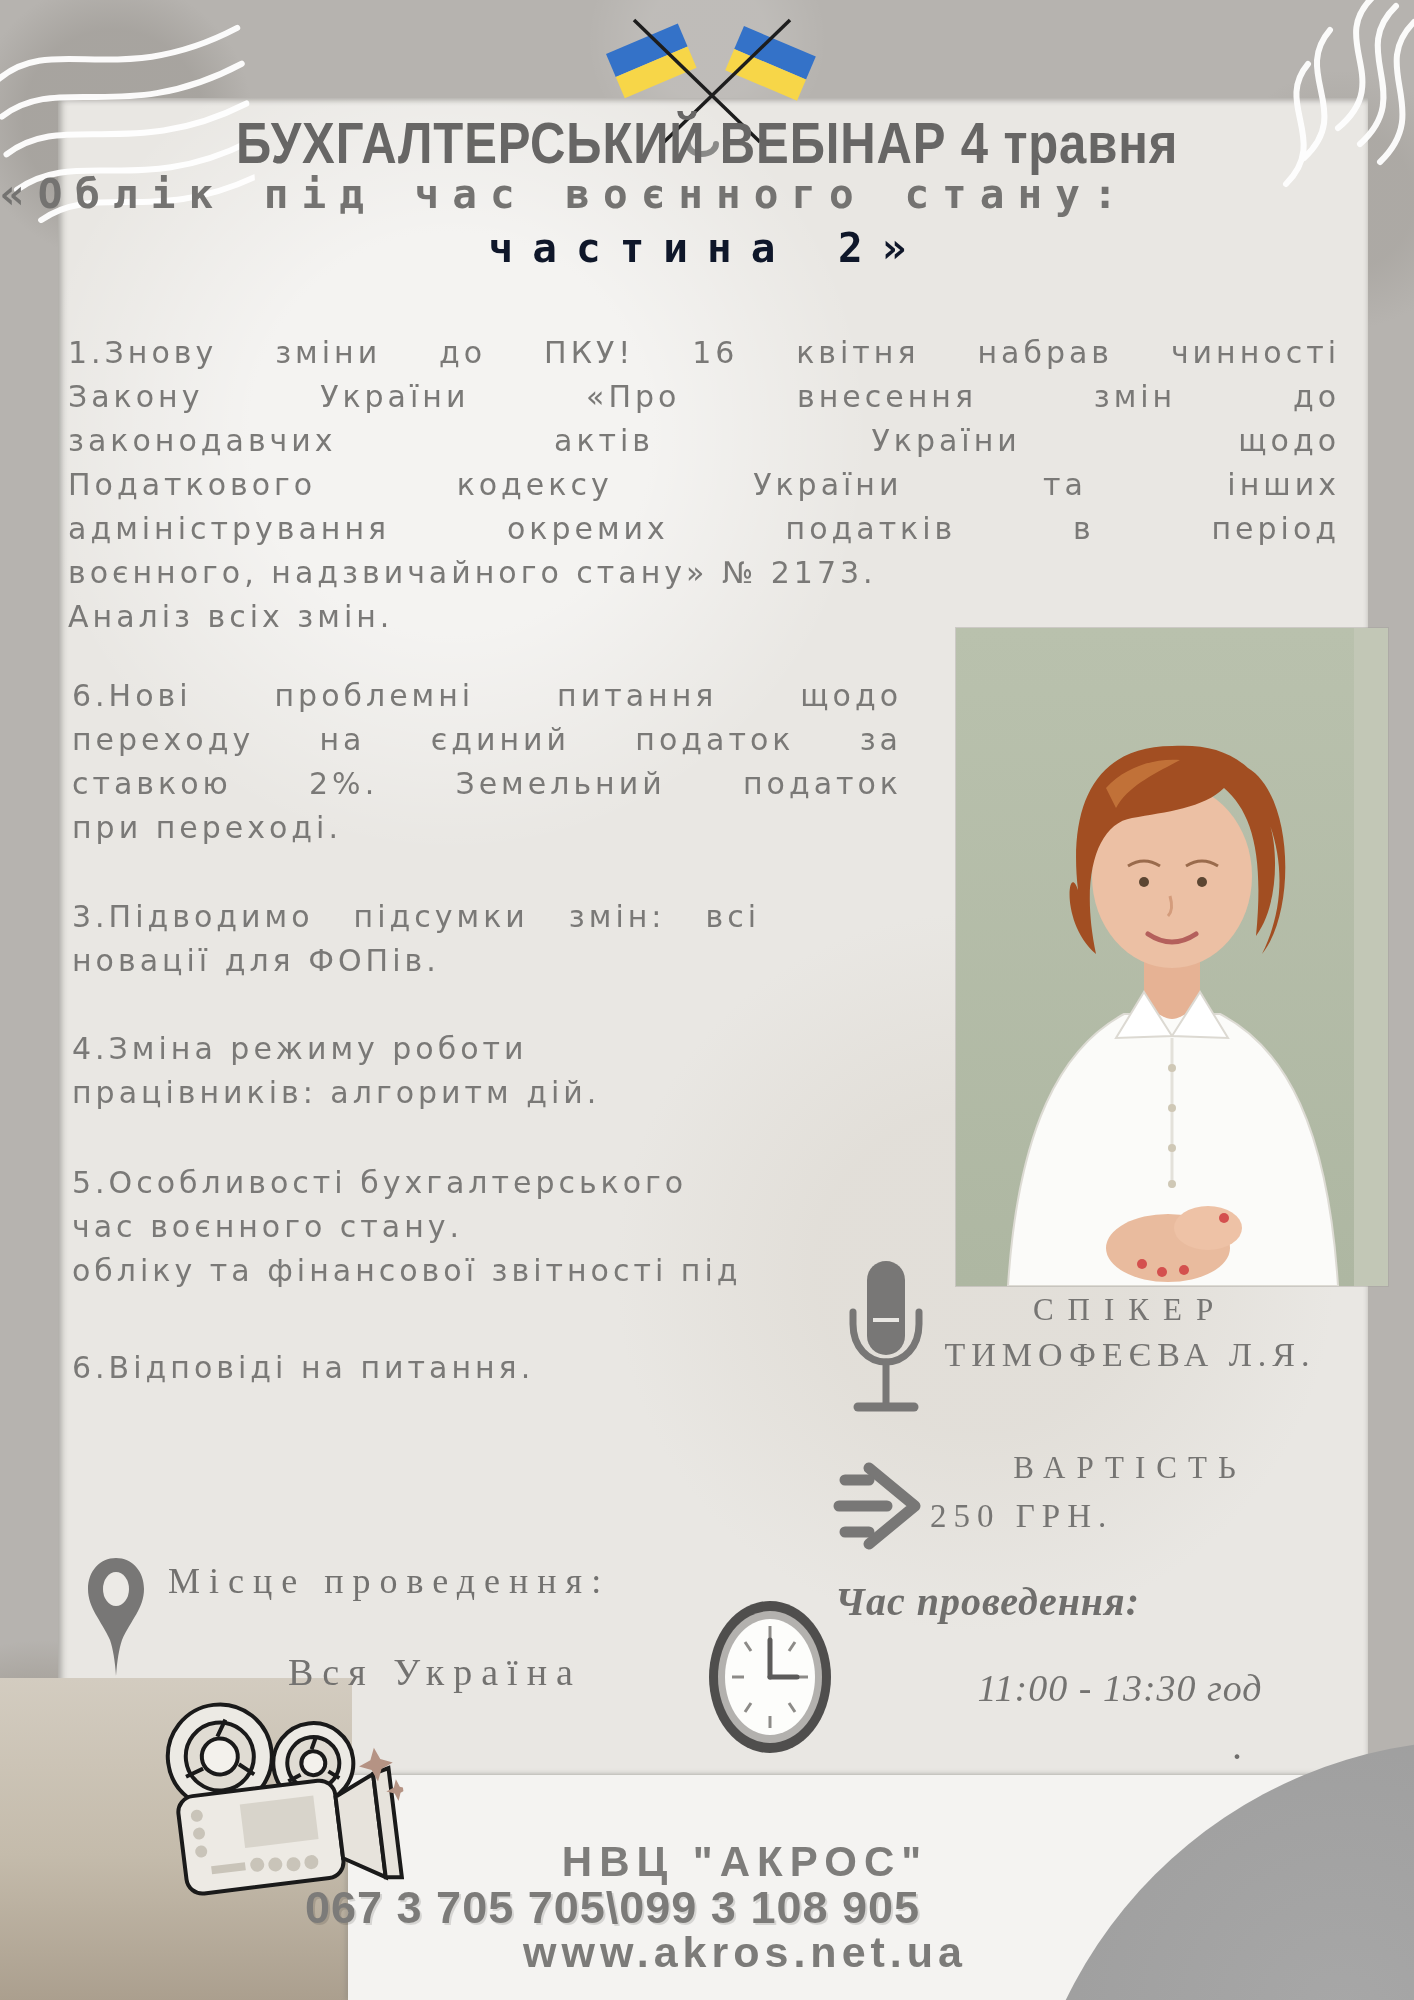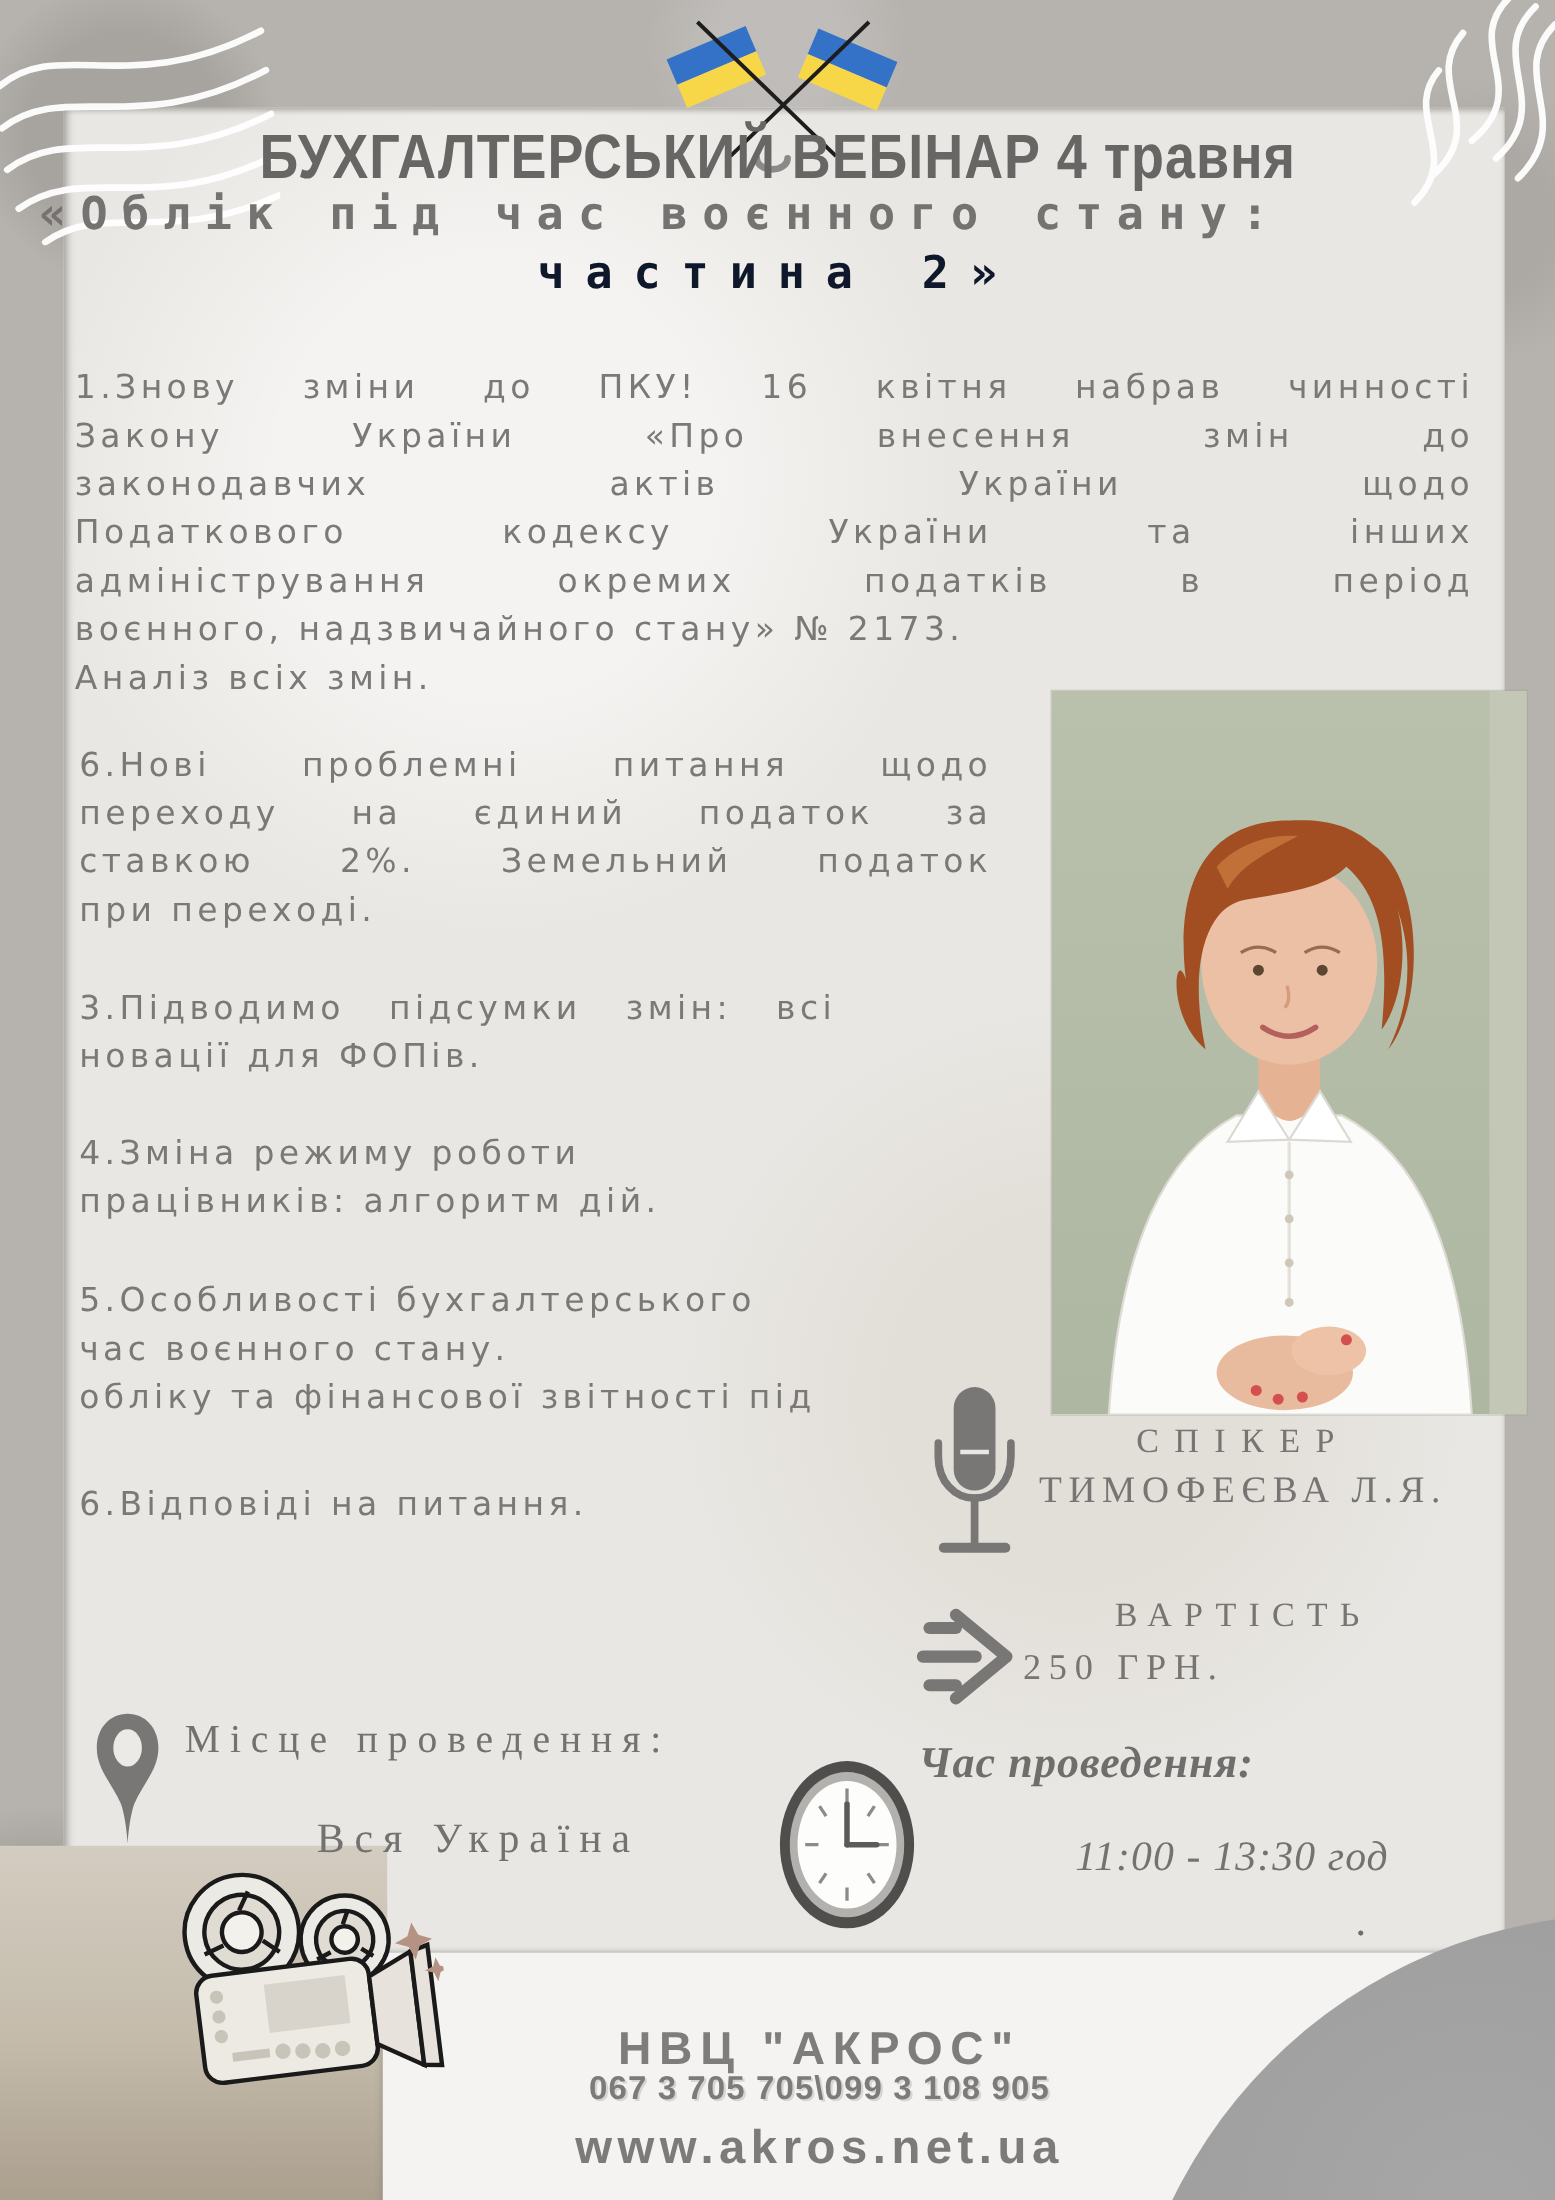--- a/index.html
+++ b/index.html
@@ -21,21 +21,21 @@
             background:linear-gradient(180deg,#d3ccc0 0%,#c4bbab 55%,#ab9f8e 100%);
             background-blend-mode:multiply;}
   .footer-panel{left:348px;top:1775px;width:1066px;height:225px;background:#f4f3f1;
                 box-shadow:-3px 0 4px rgba(120,118,114,.25);}
   .gray-circle{left:1020px;top:1740px;width:920px;height:920px;border-radius:50%;
                background:radial-gradient(circle at 35% 30%, #a7a7a7, #979797 70%);}
   
   .title1{left:0;top:110px;width:1414px;text-align:center;
           font-family:"Liberation Sans",sans-serif;font-weight:700;font-size:57px;
           color:#676665;letter-spacing:1px;transform:scaleX(.86);transform-origin:50% 50%;}
-  .title2{left:0;top:170px;width:1166px;text-align:right;
+  .title2{left:0;top:170px;width:1166px;text-align:left;
           font-family:"DejaVu Sans Mono",monospace;font-weight:700;font-size:41px;
           color:#747371;letter-spacing:13px;}
   .title3{left:0;top:224px;width:1414px;text-align:center;
           font-family:"DejaVu Sans Mono",monospace;font-weight:700;font-size:41px;
           color:#0f172a;letter-spacing:19px;}
   
   .agenda{color:#7a7977;font-size:30px;line-height:44px;letter-spacing:4px;}
   .agenda div{text-align:left;}
   .agenda div.stretch{text-align:justify;text-align-last:justify;}
   #item1{left:68px;top:331px;width:1272px;}
@@ -55,22 +55,22 @@
   .time-value{left:950px;top:1666px;width:340px;text-align:center;font-family:"Liberation Serif",serif;
               font-style:italic;font-size:38px;color:#747371;letter-spacing:1px;}
   .time-dot{left:1232px;top:1722px;font-family:"Liberation Serif",serif;font-size:40px;color:#6f6e6c;}
   
   .venue-label{left:168px;top:1560px;font-size:36px;letter-spacing:9px;color:#737270;}
   .venue-value{left:288px;top:1650px;font-size:38px;letter-spacing:9px;color:#737270;}
   
   .footer-org{left:345px;top:1838px;width:800px;text-align:center;
               font-family:"Liberation Sans",sans-serif;font-weight:700;font-size:42px;
               color:#7e7d7b;letter-spacing:7px;}
-  .footer-phones{left:305px;top:1882px;width:880px;text-align:center;
-              font-family:"Liberation Sans",sans-serif;font-weight:700;font-size:30px;
+  .footer-phones{left:305px;top:1882px;width:880px;
+              font-family:"Liberation Sans",sans-serif;font-weight:700;font-size:45px;
               color:#7c7b79;letter-spacing:1px;text-shadow:2px 2px 0 rgba(0,0,0,.12);}
   .footer-site{left:345px;top:1928px;width:800px;text-align:center;
               font-family:"Liberation Sans",sans-serif;font-weight:700;font-size:43px;
               color:#7c7b79;letter-spacing:5px;}
   
   .photo{left:956px;top:628px;width:432px;height:658px;box-shadow:0 0 0 1px rgba(160,158,152,.4);}
   svg{display:block;}
 </style>
 </head>
 <body>

